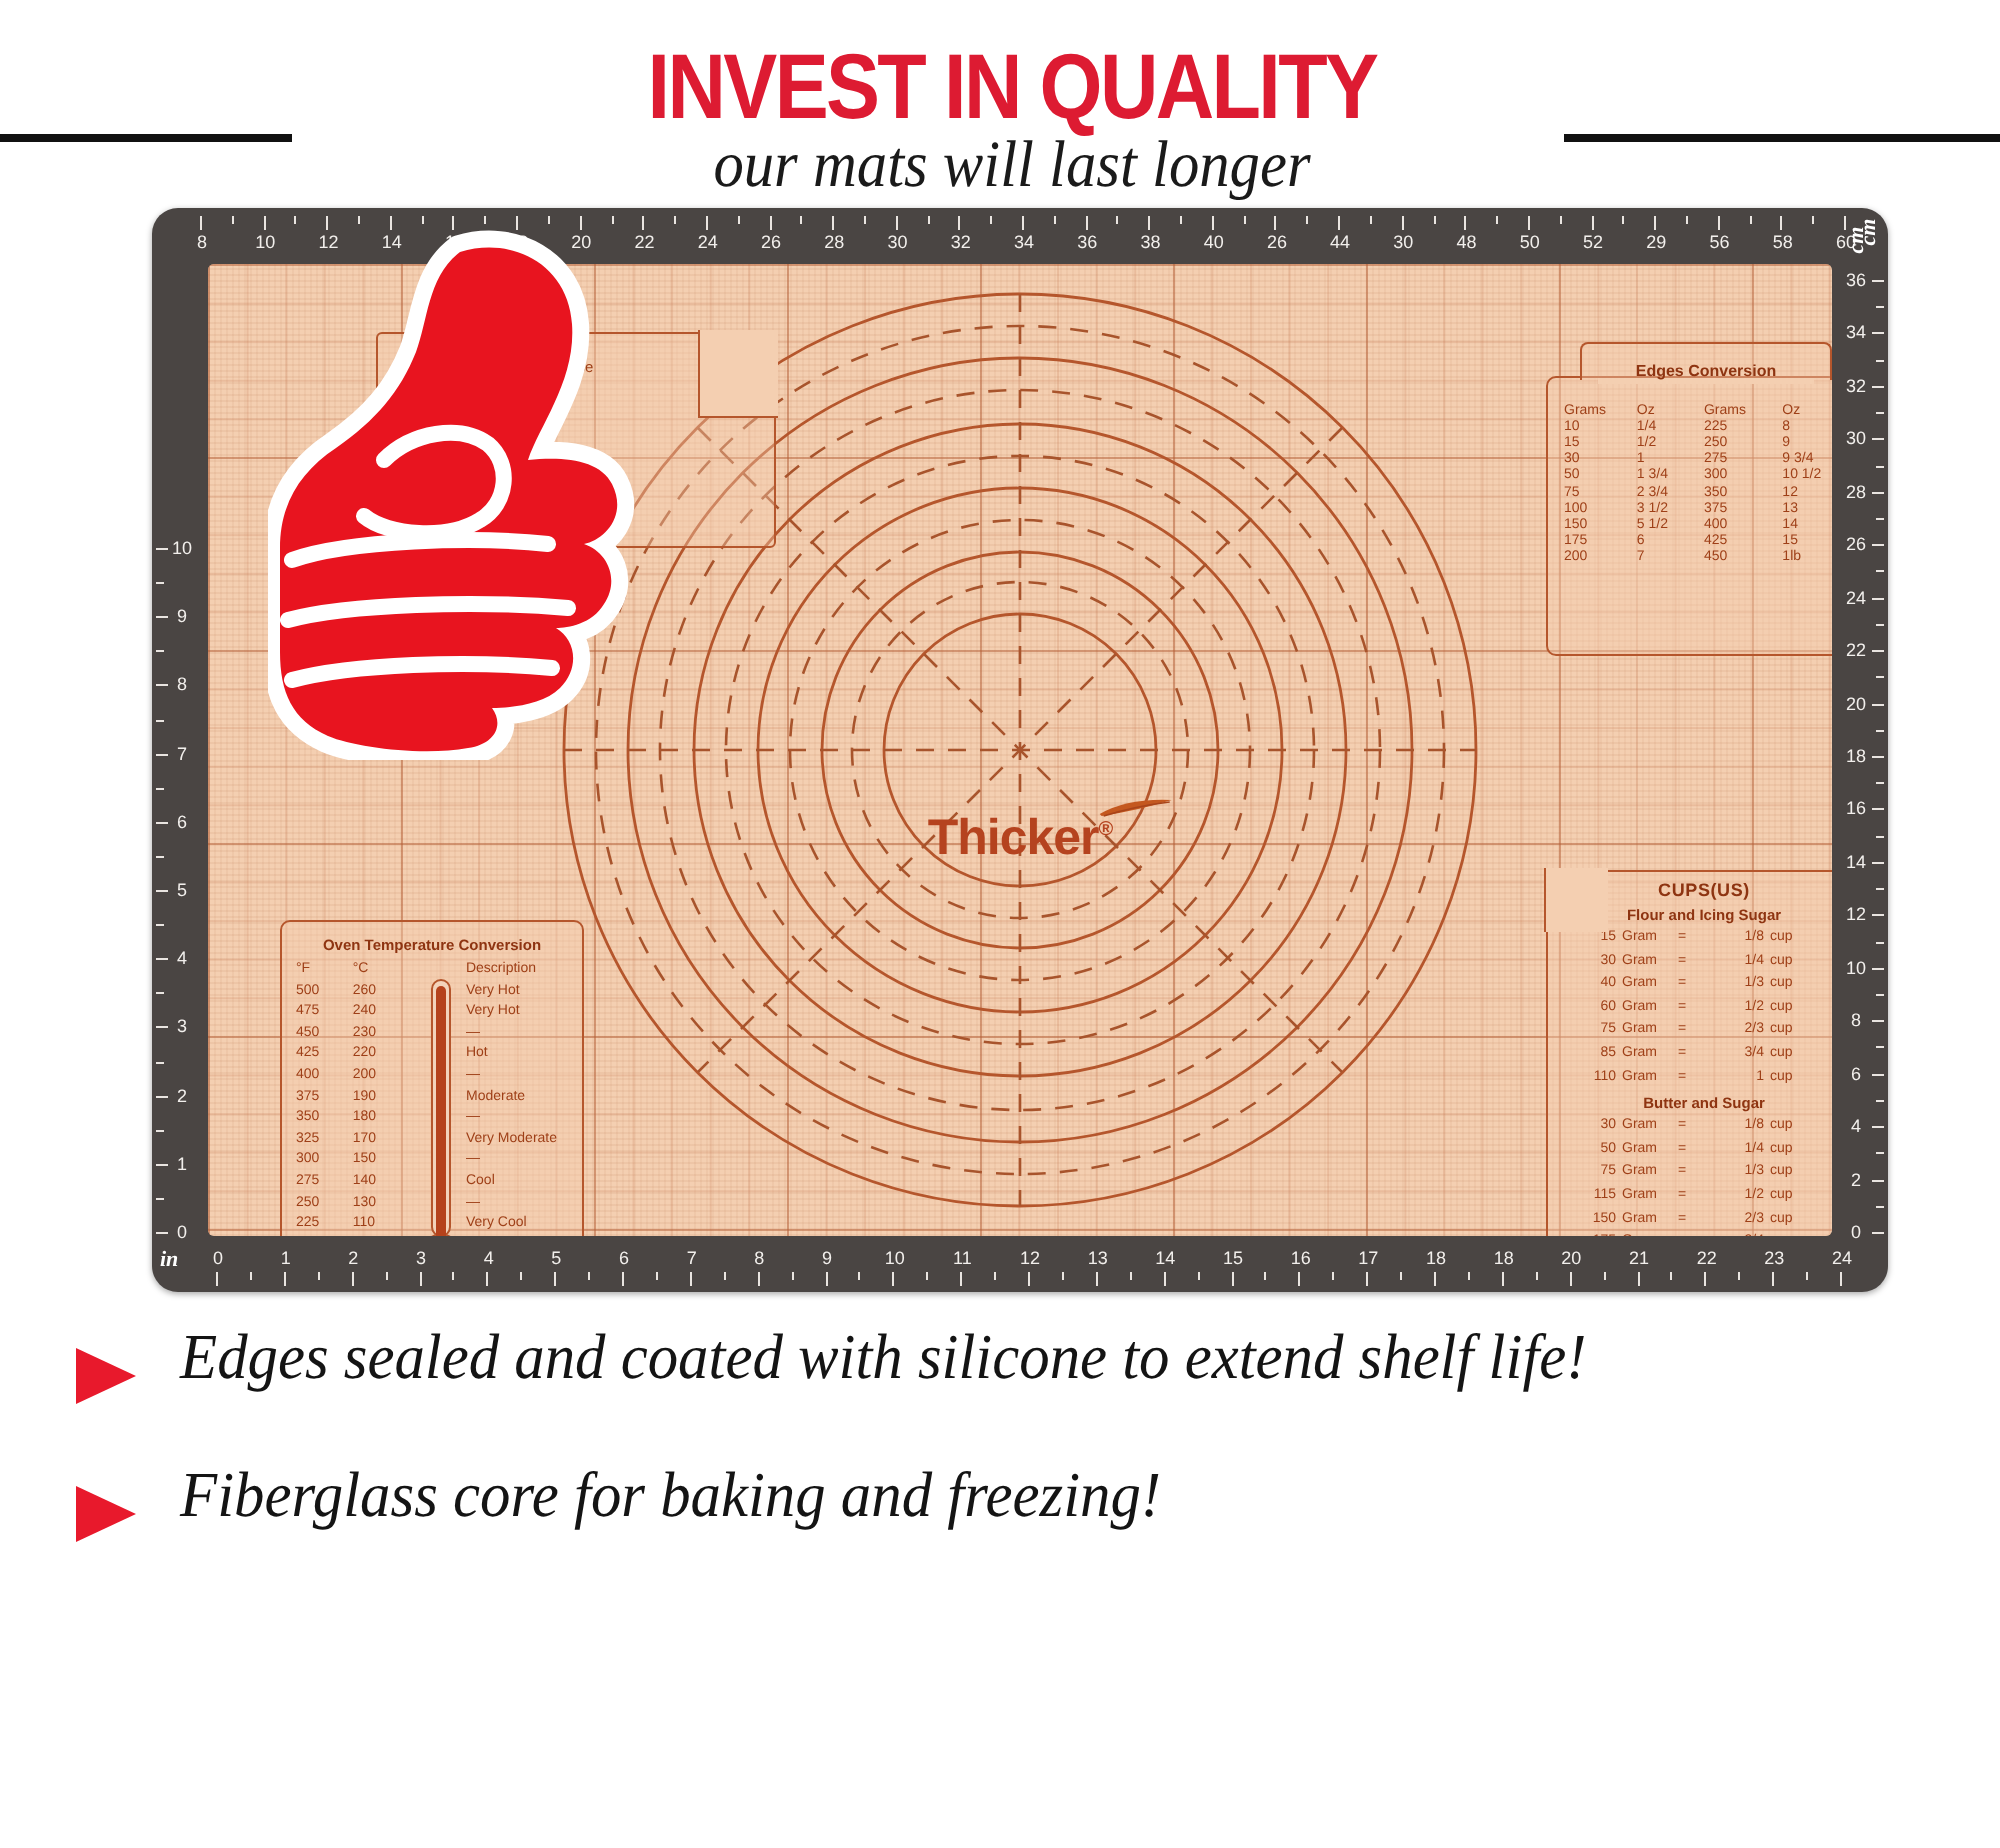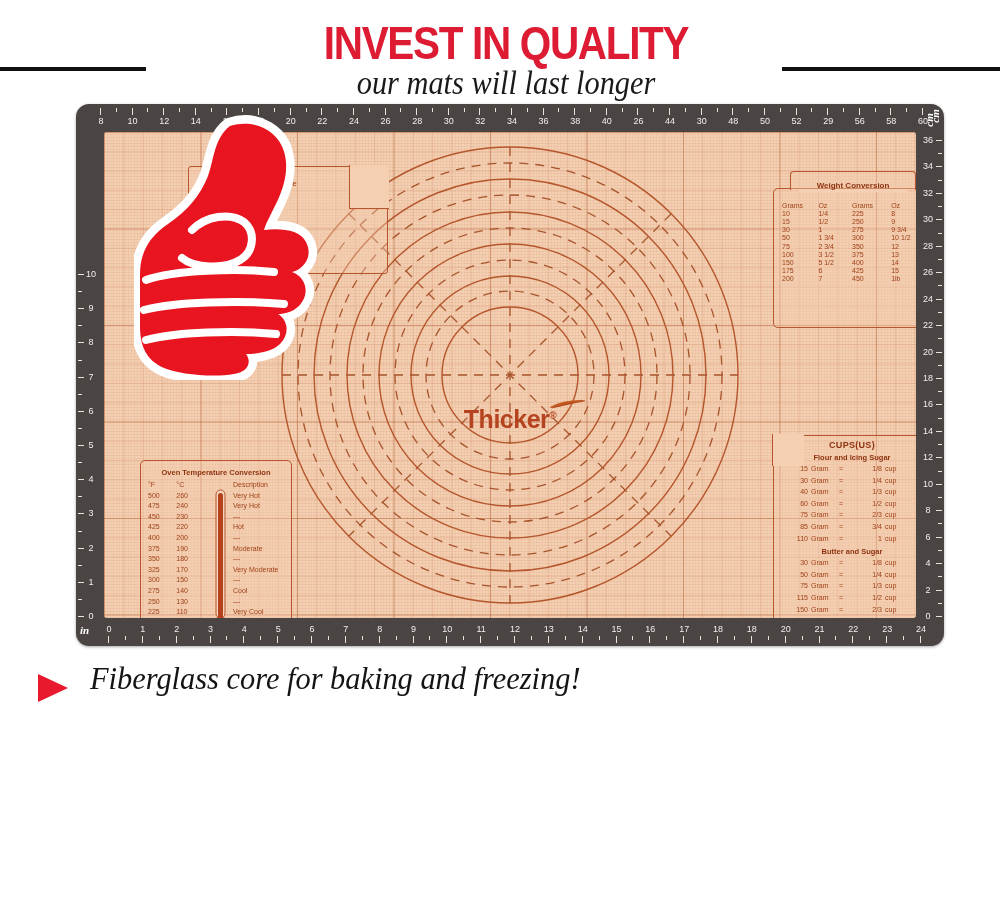--- a/index.html
+++ b/index.html
@@ -305,21 +305,21 @@
 
     <div class="panel" id="panel-instr">
       <div id="instr-notch"></div>
       <div class="line" style="top:12px">e before use</div>
       <div class="line" style="top:62px">bject on the mat</div>
       <div class="line" style="top:88px">king</div>
     </div>
 
     <div class="panel" id="panel-weight">
       <div id="weight-tab"></div>
-      <div id="weight-title">Weight Conversion</div>
+      <div id="weight-title">Edges Conversion</div>
       <div class="body">
         <table class="ptable">
           <tbody>
               <tr>
             <td class="c-g1">Grams</td>
             <td class="c-o1">Oz</td>
             <td class="c-g2">Grams</td>
             <td class="c-o2">Oz</td>
           </tr>
           </tbody>
@@ -816,15 +816,19 @@
         <path d="M12 228 C42 220 100 218 142 222"></path>
       </g>
       <path d="M58 118 C72 104 96 100 110 110 C122 120 120 140 106 148 C90 158 60 156 48 146" fill="none" stroke="#ffffff" stroke-width="8" stroke-linecap="round"></path>
     </g>
   </svg>
 </div>
 
 <div id="bullets">
   <div class="bullet-row">
     <div class="bullet-arrow"></div>
+    <div class="bullet-text">Edges sealed and coated with silicone to extend shelf life!</div>
+  </div>
+  <div class="bullet-row">
+    <div class="bullet-arrow"></div>
     <div class="bullet-text">Fiberglass core for baking and freezing!</div>
   </div>
 </div>
 
 </body></html>

